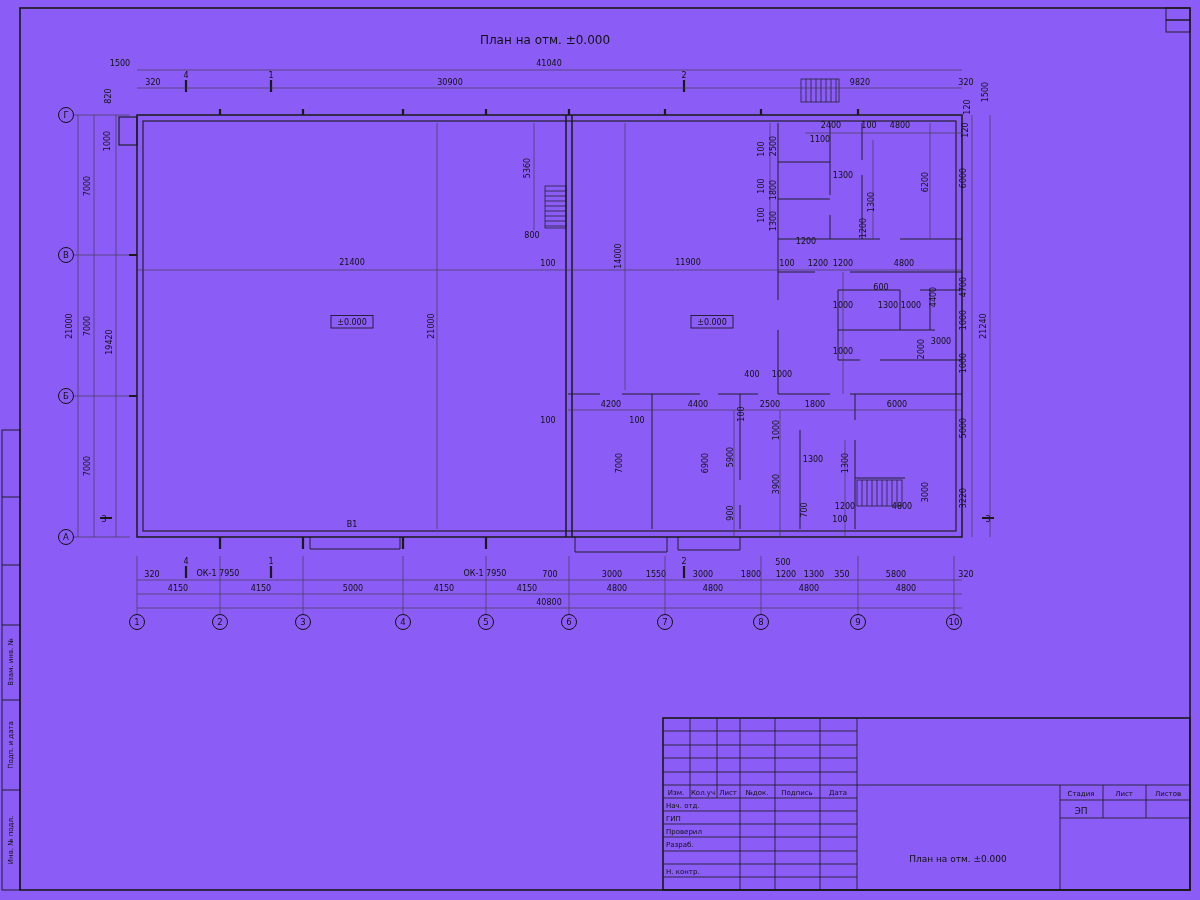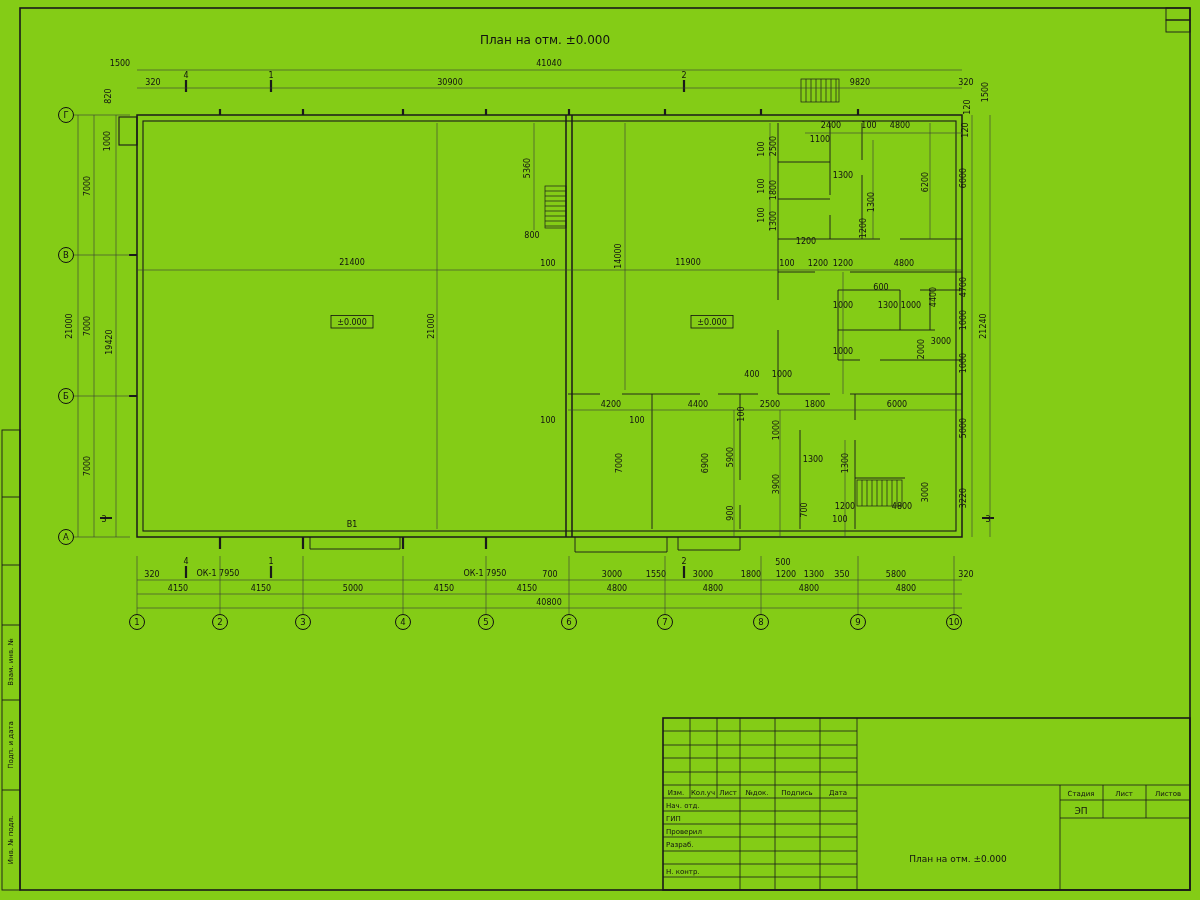--- a/index.html
+++ b/index.html
@@ -1,16 +1,16 @@
 <!DOCTYPE html>
 <html><head>
 <meta charset="utf-8">
 <style>
   html,body{margin:0;padding:0;background:#ffffff;}
-  .sheet{position:relative;width:1200px;height:900px;background:#84cc16;overflow:hidden;
+  .sheet{position:relative;width:1200px;height:900px;background:#8b5cf6;overflow:hidden;
          font-family:"DejaVu Sans",sans-serif;}
   svg{display:block;}
   
   .frame      {fill:none;stroke:#1a1a1a;stroke-width:1.6;}
   .cell       {fill:none;stroke:#1a1a1a;stroke-width:0.9;}
   .wall       {fill:none;stroke:#1a1a1a;stroke-width:1.5;}
   .wall2      {fill:none;stroke:#1a1a1a;stroke-width:1.1;}
   .thin       {fill:none;stroke:#1a1a1a;stroke-width:0.9;}
   .tick       {fill:none;stroke:#1a1a1a;stroke-width:2.2;}
   .dimline    {fill:none;stroke:#3a3a3a;stroke-width:0.6;}

